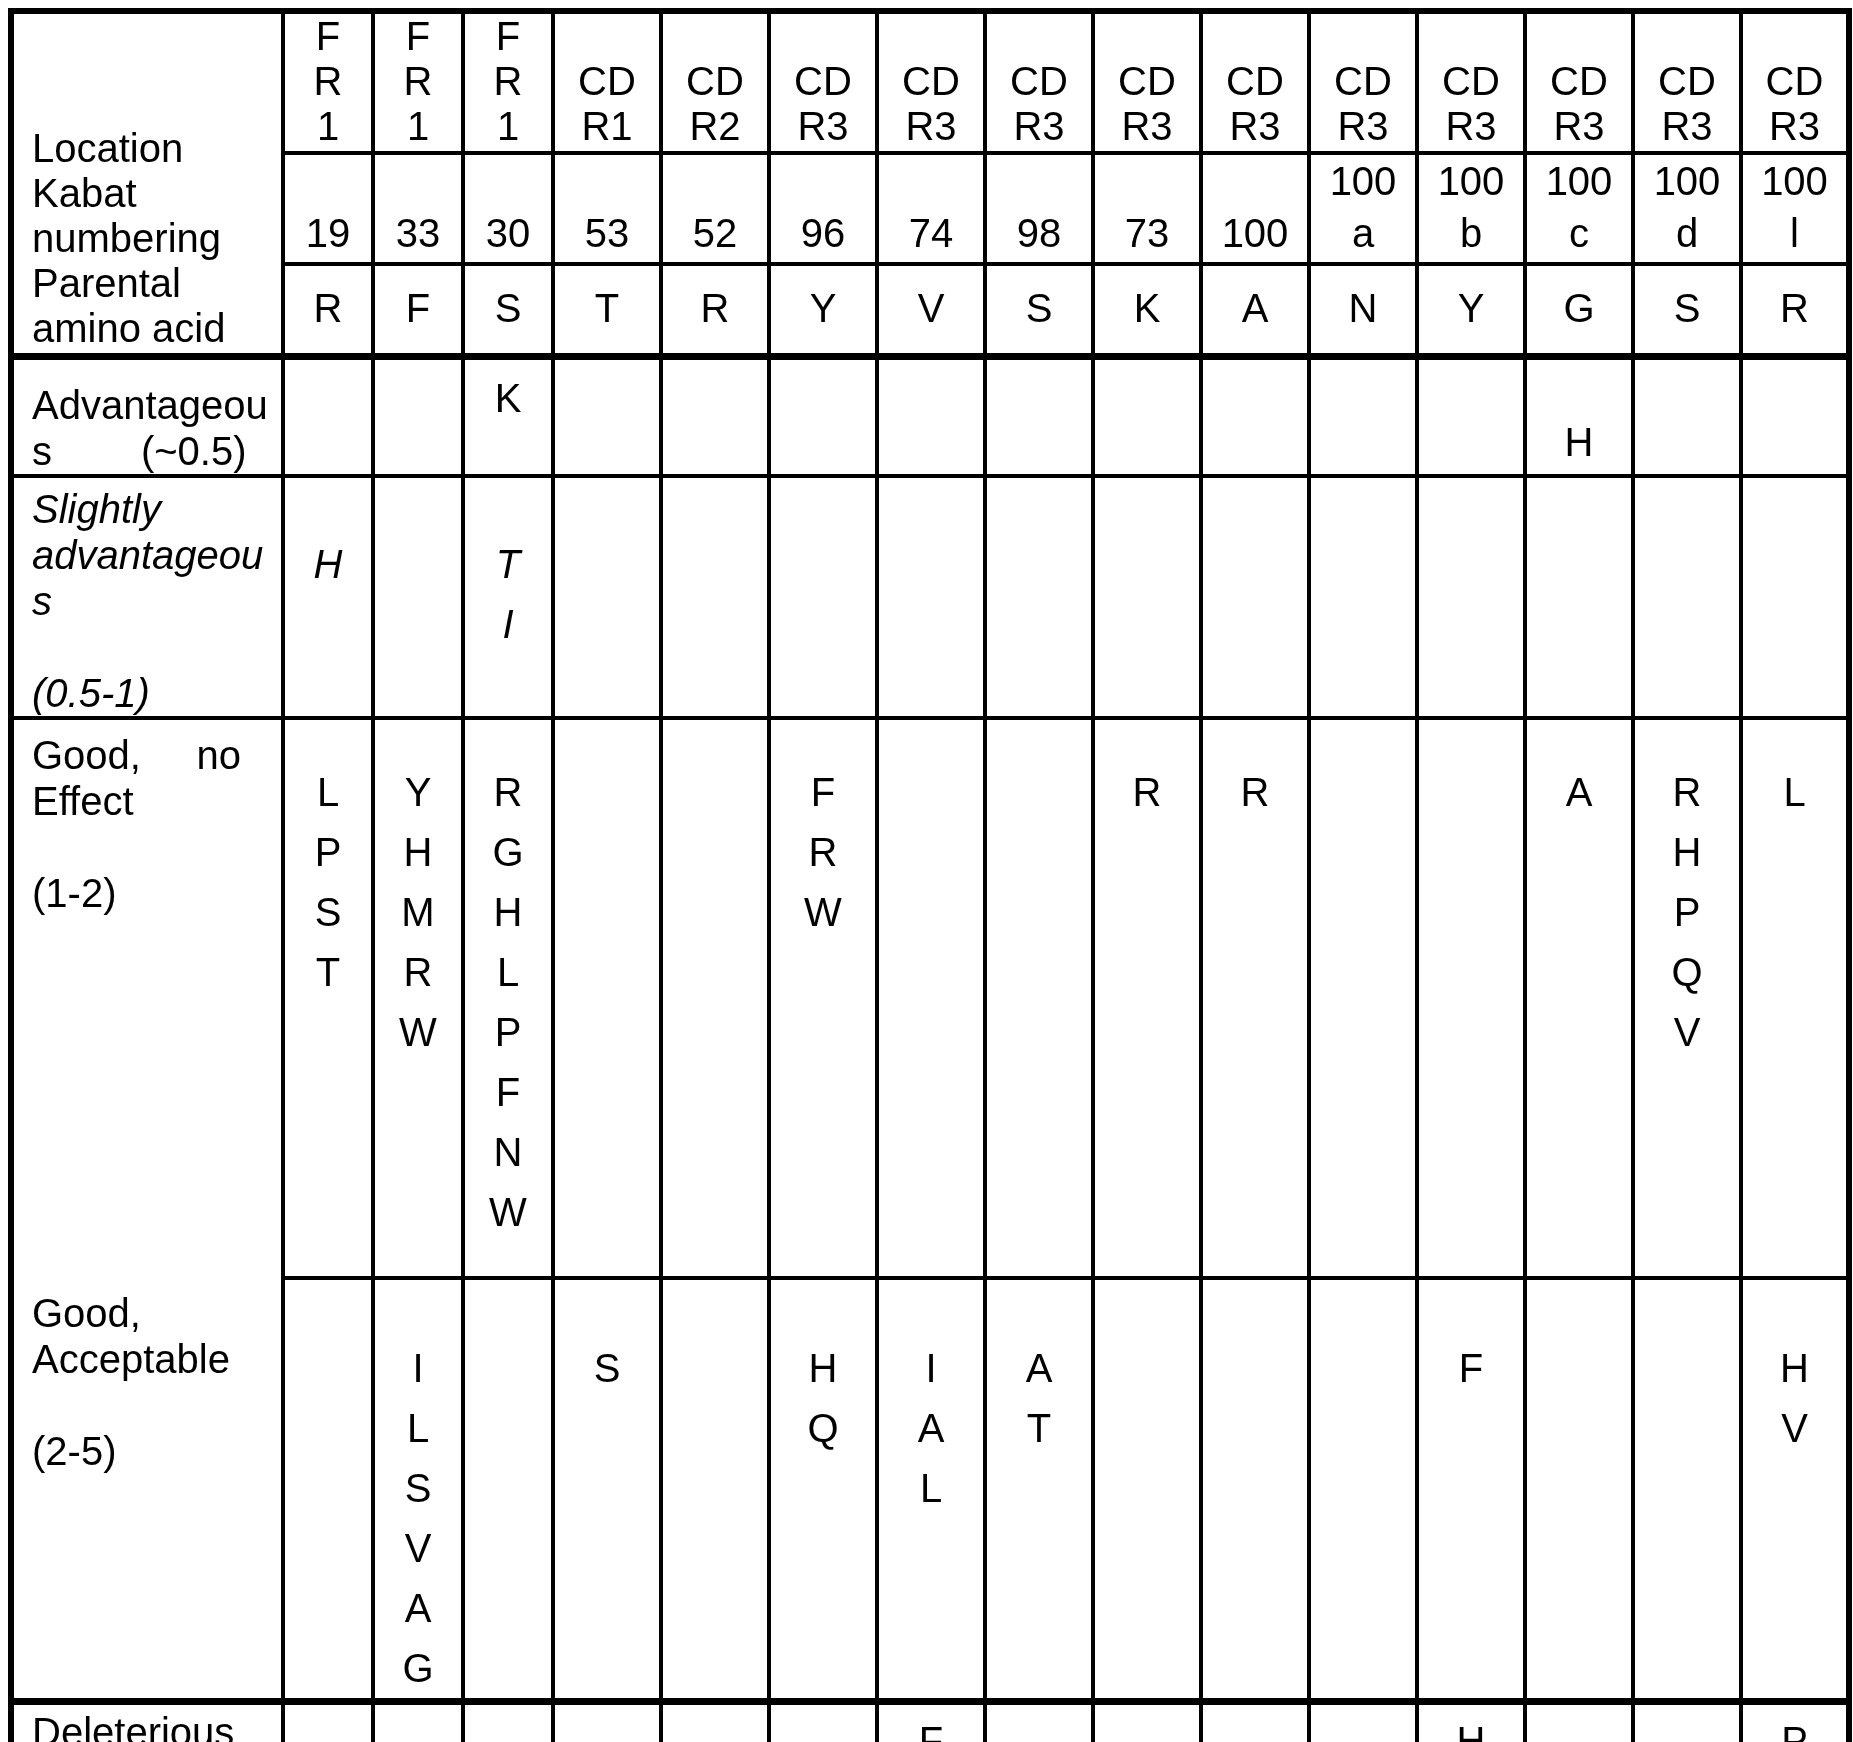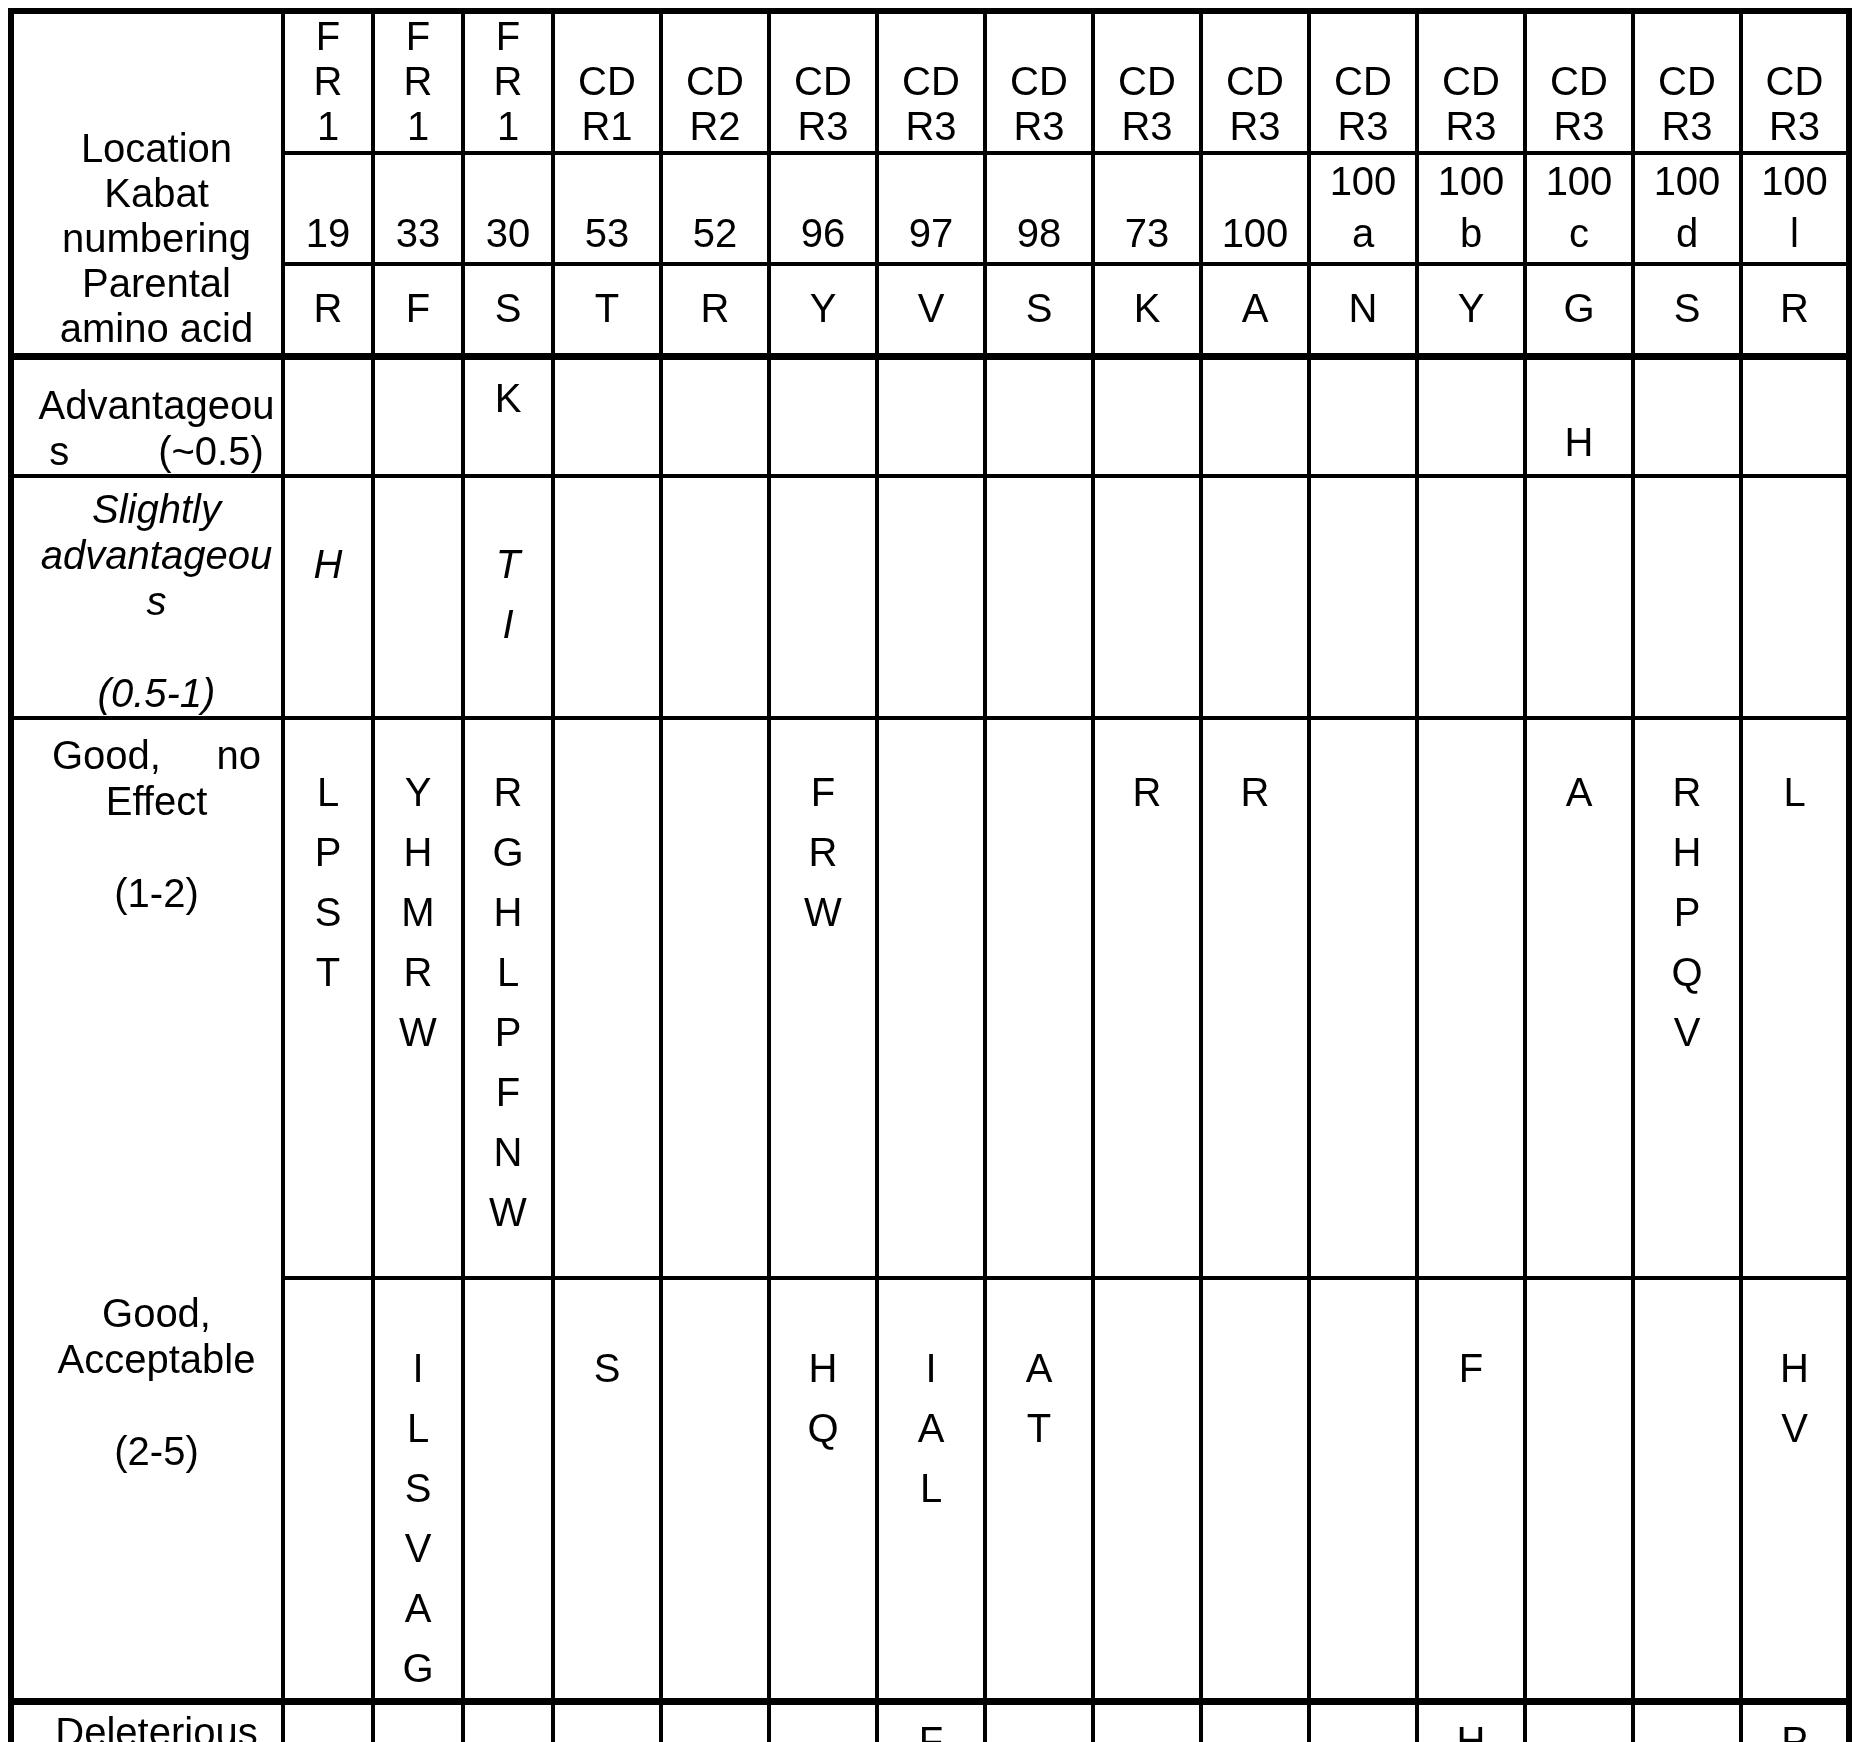--- a/index.html
+++ b/index.html
@@ -29,21 +29,21 @@
     line-height: 60px;
     text-align: center;
     white-space: pre-line;
     padding: 0;
     overflow: hidden;
   }
   table.mut { border: 6px solid #000000; }
 
   
   td.lbl {
-    text-align: center;
+    text-align: left;
     white-space: pre-wrap;
     padding-left: 18px;
     padding-right: 0;
     line-height: 46px;
   }
 
   
   tr.r-h1 { height: 128px; }
   tr.r-h1 td { vertical-align: bottom; line-height: 45px; padding-bottom: 2px; }
   tr.r-h2 { height: 86px; }
@@ -142,21 +142,21 @@
         <td>CD
 R3</td>
       </tr>
     <tr class="r-h2">
         <td>19</td>
         <td>33</td>
         <td>30</td>
         <td>53</td>
         <td>52</td>
         <td>96</td>
-        <td>97</td>
+        <td>74</td>
         <td>98</td>
         <td>73</td>
         <td>100</td>
         <td>100
 a</td>
         <td>100
 b</td>
         <td>100
 c</td>
         <td>100

